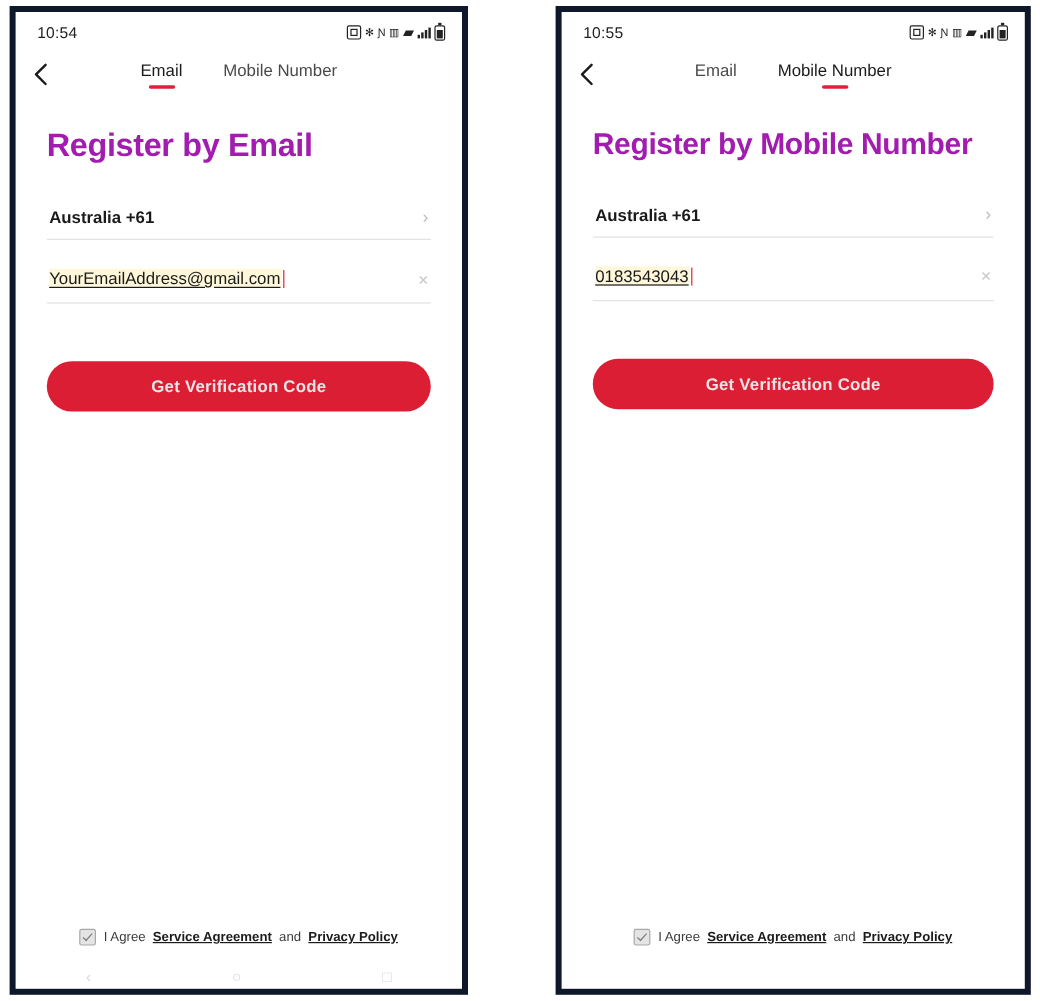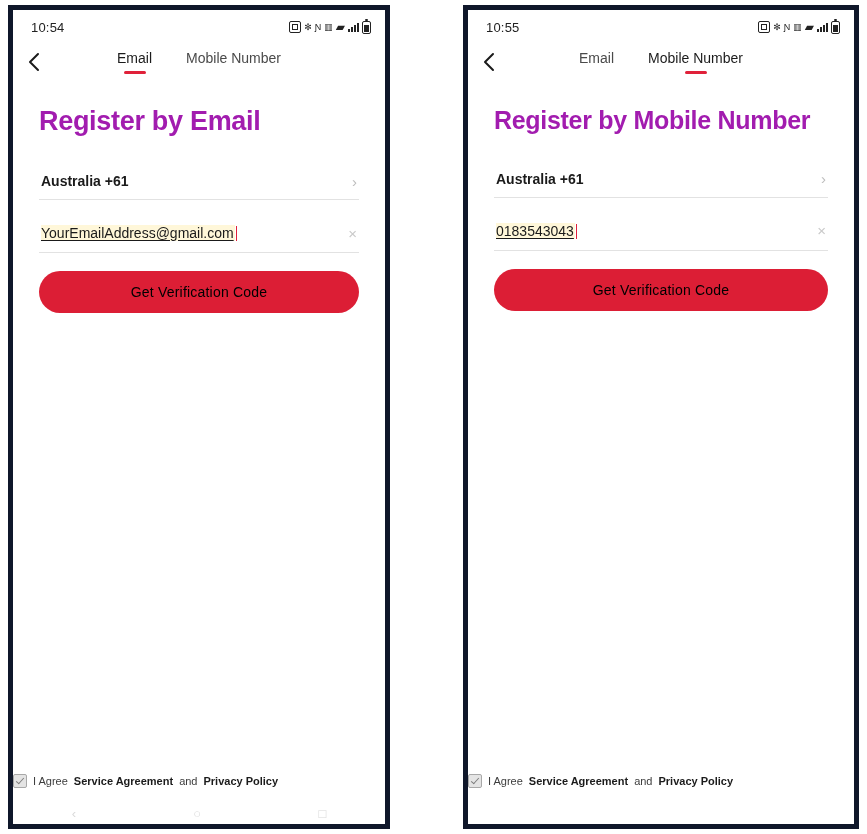--- a/index.html
+++ b/index.html
@@ -199,42 +199,43 @@
     cursor: pointer;
   }
   .clear-x {
     color: #c9c9c9;
     font-size: 15px;
     line-height: 1;
     cursor: pointer;
   }
 
   .cta {
+    margin-top: 30px;
     width: 100%;
     height: 42px;
     border: none;
     border-radius: 21px;
     background: #dc1e35;
-    color: #000000;
+    color: #e5e5e5;
     font-size: 14px;
-    font-weight: normal;
+    font-weight: bold;
     font-family: "Liberation Sans", sans-serif;
     cursor: pointer;
     letter-spacing: 0.2px;
   }
 
   
   .agreement {
     position: absolute;
     bottom: 36px;
     left: 0;
     right: 0;
     display: flex;
     align-items: center;
-    justify-content: flex-start;
+    justify-content: center;
     gap: 6px;
     font-size: 11px;
     color: #3c3c3c;
   }
   .checkbox {
     width: 12px;
     height: 12px;
     border: 1px solid #a8a8a8;
     background: #e4e4e4;
     border-radius: 2px;
@@ -245,20 +246,21 @@
   .checkbox::after {
     content: "";
     position: absolute;
     left: 3.5px; top: 0.5px;
     width: 3px; height: 7px;
     border: solid #7c7c7c;
     border-width: 0 1.6px 1.6px 0;
     transform: rotate(42deg);
   }
   .agreement .lnk {
+    text-decoration: underline;
     color: #1b1b1b;
     font-weight: bold;
     cursor: pointer;
   }
   .agreement .txt { color: #3c3c3c; }
 
   .navbuttons {
     position: absolute;
     bottom: 2px;
     left: 0; right: 0;

